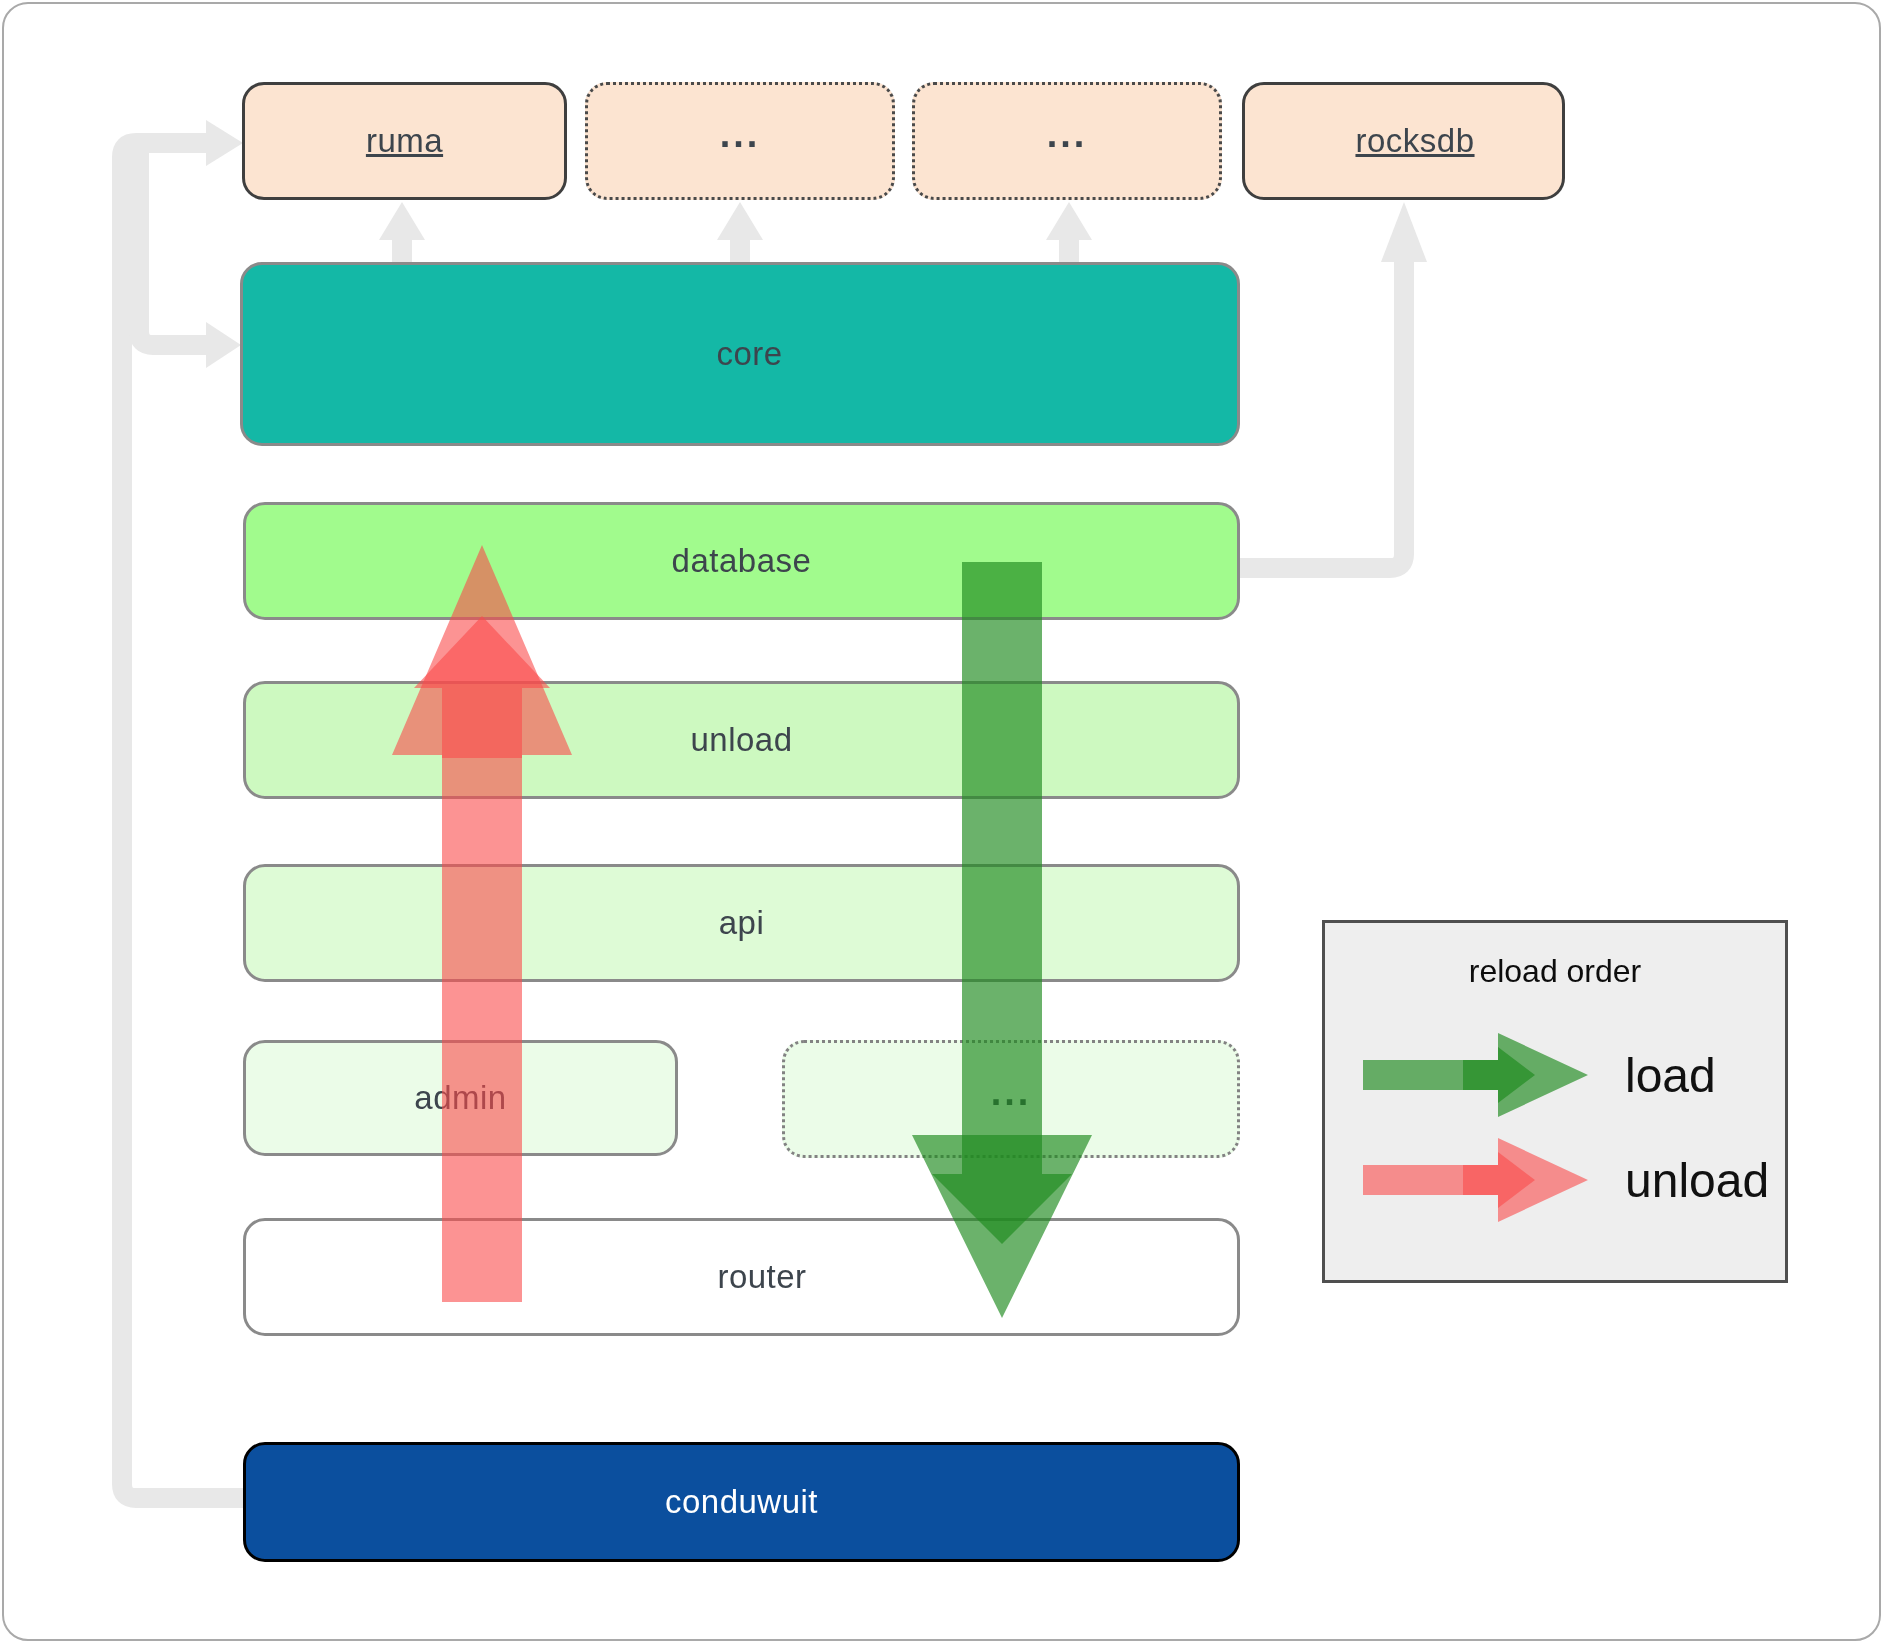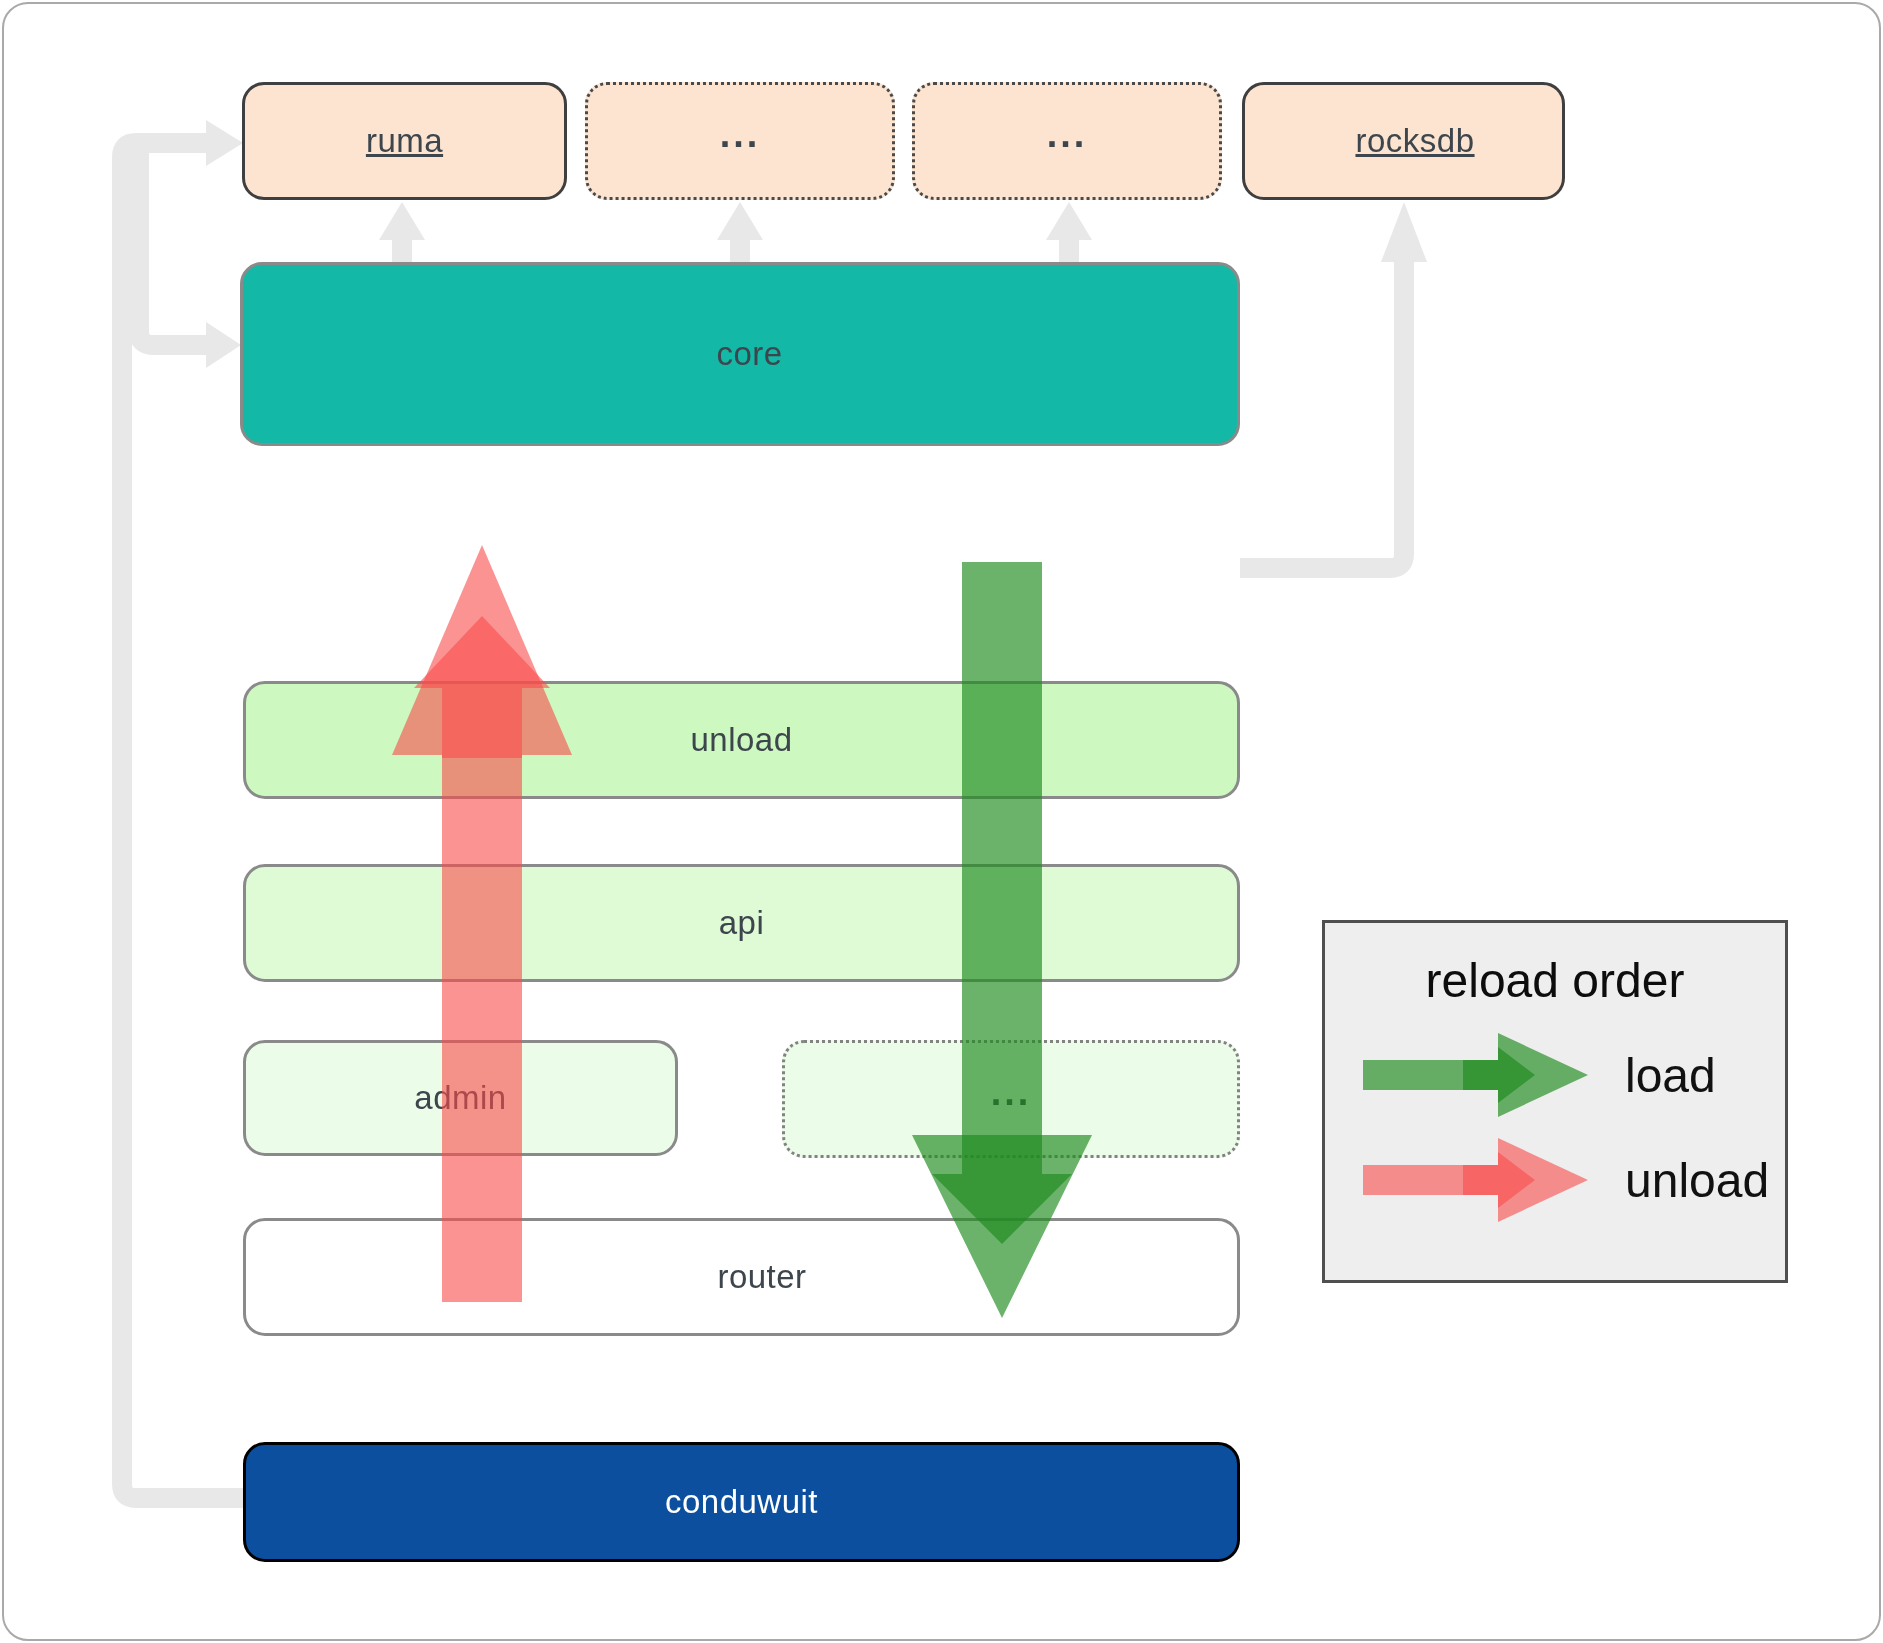--- a/index.html
+++ b/index.html
@@ -37,21 +37,21 @@
   #node-admin     {left:243px; top:1040px;width:435px; height:116px; background:#ebfce8;}
   #node-emid      {left:782px; top:1040px;width:458px; height:118px; background:#ebfce8;}
   #node-router    {left:243px; top:1218px;width:997px; height:118px; background:#ffffff;padding-left:41px;}
   #node-conduwuit {left:243px; top:1442px;width:997px; height:120px; background:#0b4f9e;color:#ffffff;}
 
   #legend{
     position:absolute;left:1322px;top:920px;width:466px;height:363px;
     background:#eeeeee;border:3px solid #4f4f4f;box-sizing:border-box;
   }
   #legend .legend-title{
-    margin-top:30px;text-align:center;font-size:48px;color:#0d0d0d;
+    margin-top:30px;text-align:center;font-size:32px;color:#0d0d0d;
   }
   .legend-row{position:absolute;left:28px;display:flex;align-items:center;height:115px;}
   #legend-row-load{top:95px;}
   #legend-row-unload{top:200px;}
   .legend-row svg{width:250px;height:115px;flex:0 0 auto;}
   .legend-label{font-size:48px;color:#111111;margin-left:22px;}
 </style>
 </head>
 <body>
 
@@ -83,20 +83,23 @@
       <span class="dots">...</span>
     </div>
   <div class="node b-dotted-dark" id="node-etop2">
       <span class="dots">...</span>
     </div>
   <div class="node b-solid-dark" id="node-rocksdb">
       <span>rocksdb</span>
     </div>
   <div class="node b-solid-gray" id="node-core">
       <span>core</span>
+    </div>
+  <div class="node b-solid-gray" id="node-database">
+      <span>database</span>
     </div>
   <div class="node b-solid-gray" id="node-service">
       <span>unload</span>
     </div>
   <div class="node b-solid-gray" id="node-api">
       <span>api</span>
     </div>
   <div class="node b-solid-gray" id="node-admin">
       <span>admin</span>
     </div>

